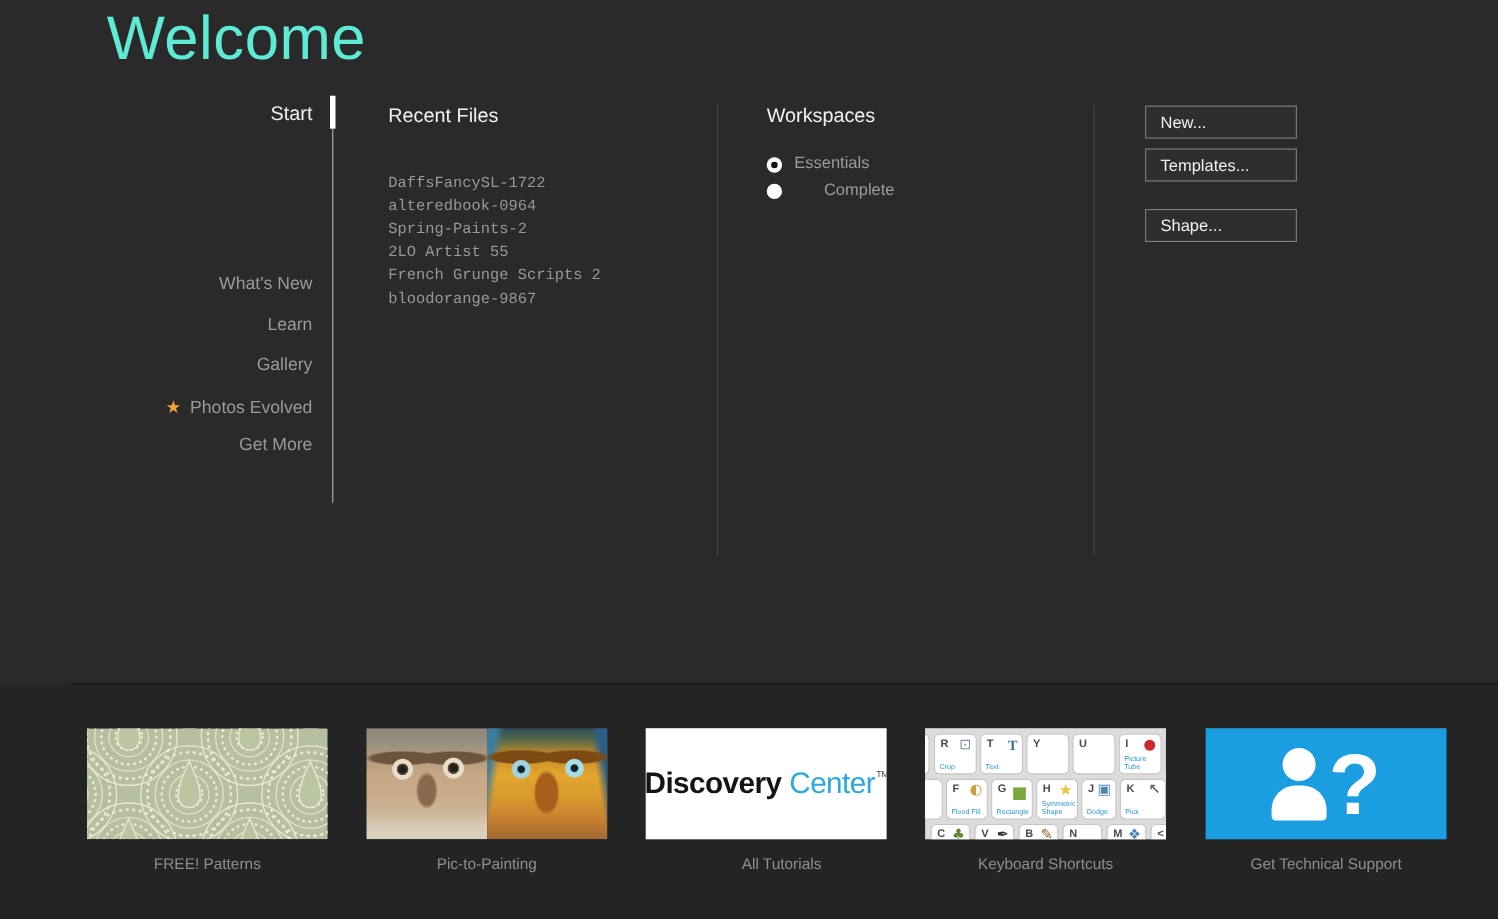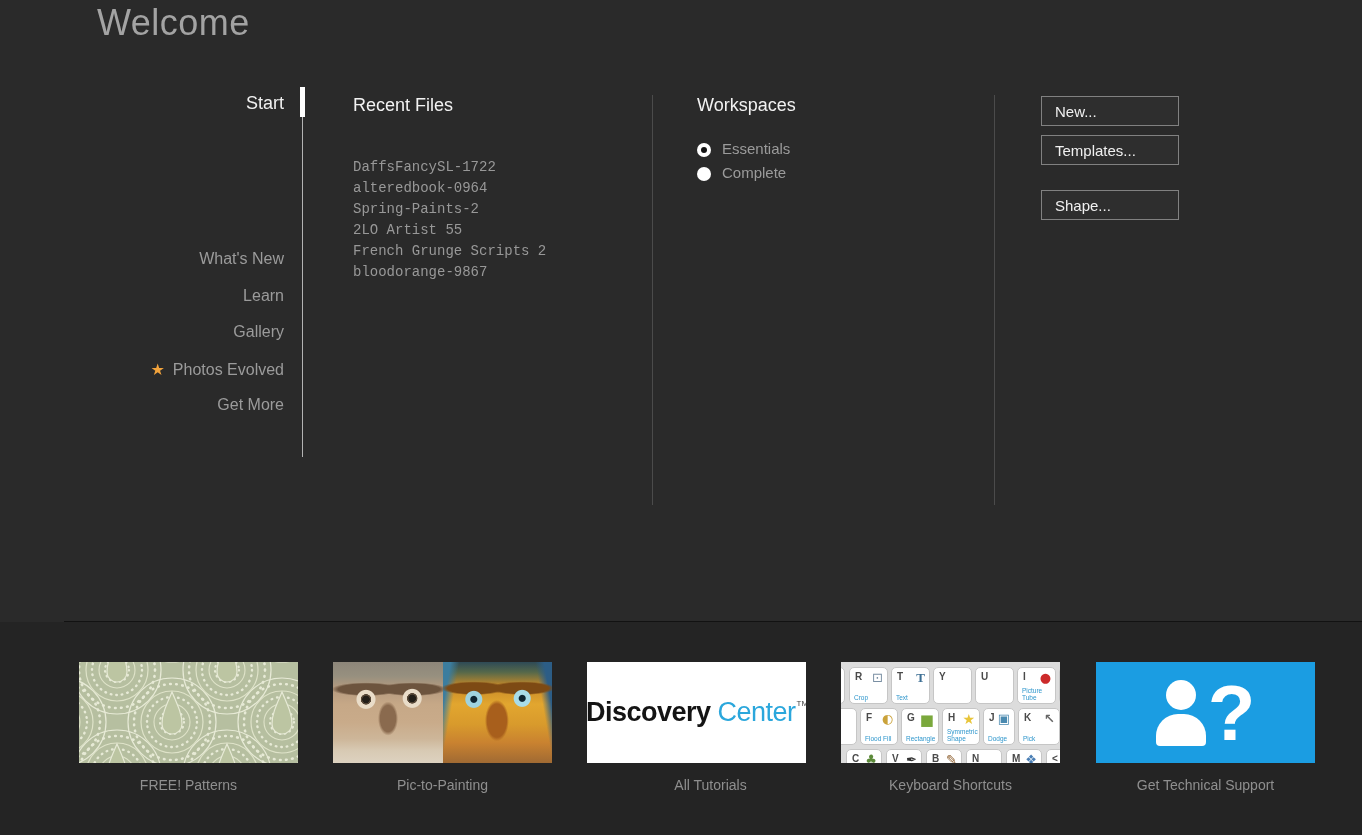--- a/index.html
+++ b/index.html
@@ -5,21 +5,21 @@
   * { margin:0; padding:0; box-sizing:border-box; }
   html,body { background:#1a1a1a; }
   .screen {
     position:relative; width:1362px; height:835px; overflow:hidden;
     background:#2a2a2a; font-family:"Liberation Sans", sans-serif;
     -webkit-font-smoothing:antialiased;
   }
   
   .welcome-title {
     position:absolute; left:97px; top:2px;
-    font-size:36px; font-weight:300; color:#a3a3a3; letter-spacing:0.5px;text-align:right;
+    font-size:56px; font-weight:300; color:#5eead4; letter-spacing:0.5px;text-align:right;
   }
   
   .nav-start {
     position:absolute; left:0; top:93px; width:284px;
     text-align:right; font-size:18px; color:#f0f0f0;
   }
   .nav-indicator { position:absolute; left:300px; top:87px; width:5px; height:30px; background:#ffffff; }
   .nav-line      { position:absolute; left:302px; top:117px; width:1px; height:340px; background:#b3b3b3; }
   .nav-items { position:absolute; left:0; top:250px; width:284px; text-align:right; }
   .nav-item  { height:36.5px; font-size:16px; color:#9b9b9b; cursor:default;padding-left:40px; }
@@ -28,21 +28,21 @@
   .col-header { font-size:18px; color:#f2f2f2;text-align:right; }
   .recent-header { position:absolute; left:353px; top:95px; }
   .recent-list { position:absolute; left:353px; top:159px; }
   .recent-item { height:21px; font-size:14px; color:#989898;font-family:Liberation Mono, monospace; }
   .divider-v { position:absolute; width:1px; background:#4b4b4b; }
   .div-a { left:652px; top:95px; height:410px; }
   .div-b { left:994px; top:95px; height:410px; }
   
   .ws-header { position:absolute; left:697px; top:95px; }
   .ws-option { position:absolute; left:697px; display:flex; align-items:flex-end; }
-  .ws-1 { top:140px; } .ws-2 { top:164px; }
+  .ws-1 { top:140px; } .ws-2 { top:164px;gap:27px; }
   .radio {
     width:14px; height:14px; border-radius:50%; background:#ffffff;
     display:inline-block; position:relative; flex:none;
   }
   .radio.sel::after {
     content:""; position:absolute; left:4px; top:4px; width:6px; height:6px;
     border-radius:50%; background:#141414;
   }
   .ws-label { margin-left:11px; font-size:15px; color:#9b9b9b; }
   

